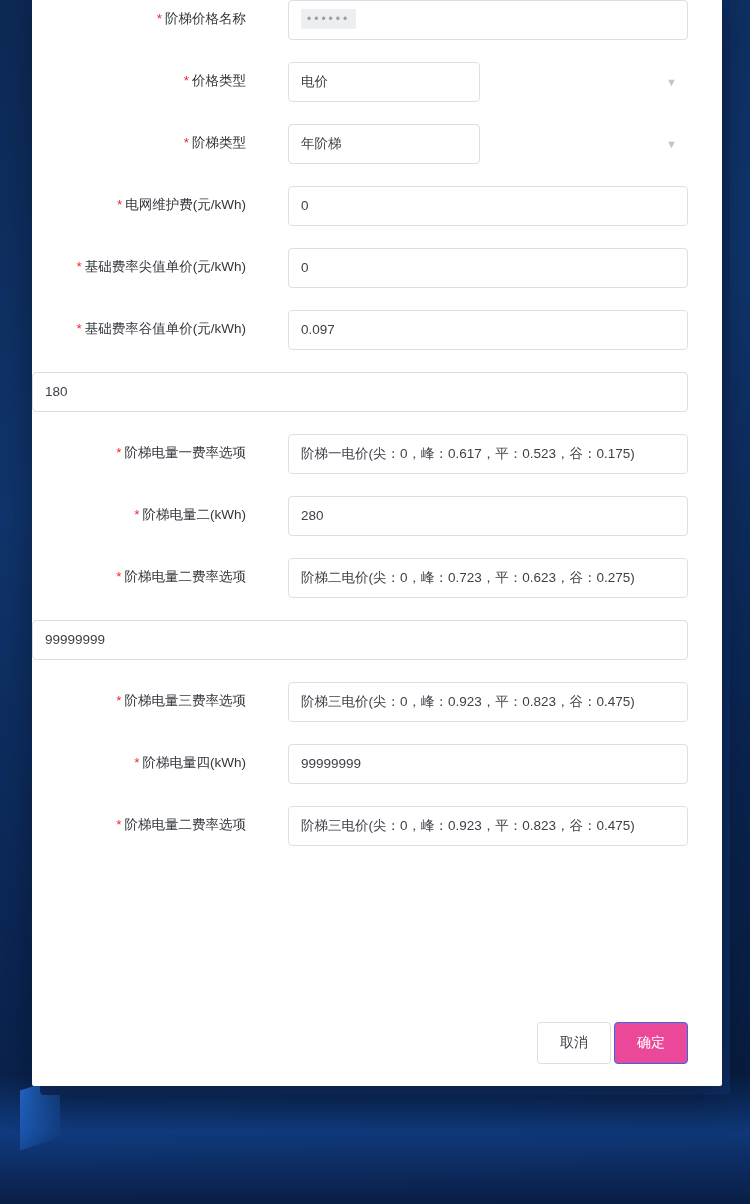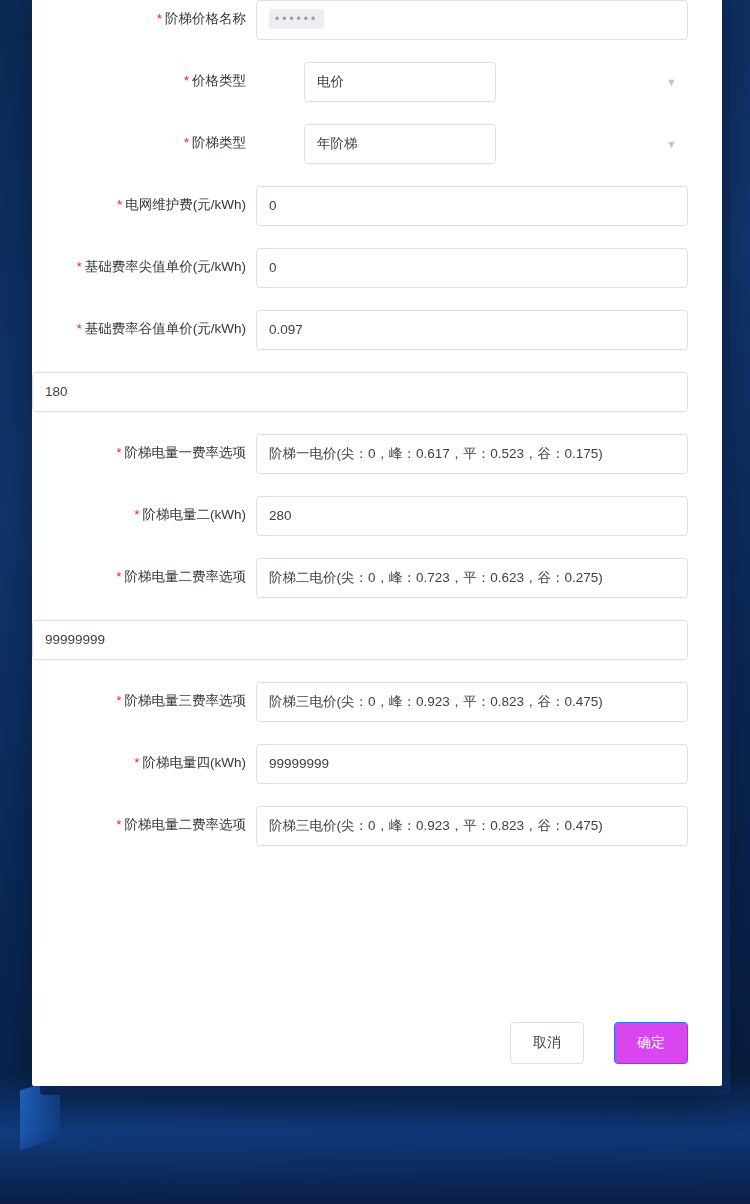--- a/index.html
+++ b/index.html
@@ -50,20 +50,21 @@
     box-shadow: 0 10px 40px rgba(0,0,0,0.35);
     overflow: hidden;
   }
   .form {
     padding: 12px 0 0 0;
   }
   .form-row {
     display: flex;
     align-items: flex-start;
     margin-bottom: 22px;
+    gap: 32px;
   }
   .form-label {
     width: 224px;
     flex: 0 0 224px;
     text-align: right;
     padding-top: 10px;
     font-size: 13.5px;
     color: #32363b;
     line-height: 18px;
     padding-right: 10px;
@@ -91,21 +92,20 @@
     color: #3d4148;
     background: #fff;
     overflow: hidden;
     white-space: nowrap;
   }
   .input.short {
     width: 192px;
   }
   .select {
     position: relative;
-    margin-left: 48px;
   }
   .select .arrow {
     position: absolute;
     right: 11px;
     top: 0;
     height: 40px;
     display: flex;
     align-items: center;
     color: #c0c4cc;
     font-size: 11px;
@@ -120,41 +120,41 @@
     font-size: 12px;
     line-height: 18px;
     position: relative;
     top: -1px;
   }
   .footer {
     position: absolute;
     right: 34px;
     bottom: 22px;
     display: flex;
-    gap: 30px;
+    gap: 3px;
   }
   .btn {
     height: 42px;
     min-width: 70px;
     padding: 0 22px;
     border-radius: 4px;
     font-size: 14px;
     display: flex;
     align-items: center;
     justify-content: center;
     cursor: pointer;
     box-sizing: border-box;
   }
   .btn-default {
     background: #fff;
     border: 1px solid #dcdfe6;
     color: #3d4148;
   }
   .btn-primary {
-    background: #d946ef;
+    background: #ec4899;
     border: 1px solid #2e6be6;
     color: #fff;
     text-align: center;
   }
   .corner-glow {
     position: absolute;
     left: 20px;
     bottom: 60px;
     width: 40px;
     height: 60px;

